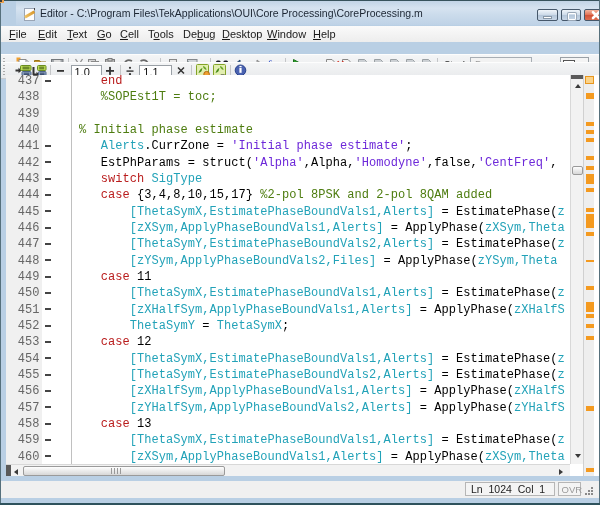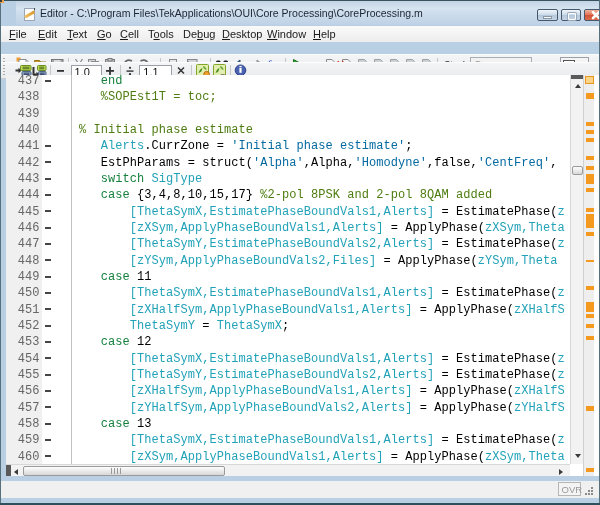--- a/index.html
+++ b/index.html
@@ -26,21 +26,21 @@
 #tb1{top:54px;height:20px}
 #tb2{top:62px;height:17px}
 .grip{position:absolute;left:2px;width:2px;background:repeating-linear-gradient(#aaa 0 1px,transparent 1px 3px)}
 .fld{position:absolute;top:1.5px;height:14px;background:#fff;border:1px solid #9aa0a6;font-size:11px;color:#111;padding-left:3px;line-height:12px}
 
 #ed{position:absolute;left:6px;top:75px;width:596px;height:401px;background:#fff;overflow:hidden}
 #gut{position:absolute;left:0;top:0;width:36px;height:401px;background:#f0f0f0;border-right:1px solid #f0f0f0}
 #gnum{position:absolute;left:0px;top:-2.0px;width:33.5px;text-align:right;font:12px/16.33px "Liberation Mono",monospace;color:#666;letter-spacing:.05px}
 #vline{position:absolute;left:65px;top:0;width:1px;height:401px;background:#c0c0c0}
 #code{position:absolute;left:65.7px;top:-2.0px;font:12px/16.33px "Liberation Mono",monospace;letter-spacing:.05px;color:#000;white-space:pre}
-.k{color:#15803d}.c{color:#4d7c0f}.s{color:#0369a1}.t{color:#22a2b8}
+.k{color:#b91c1c}.c{color:#4d7c0f}.s{color:#6d28d9}.t{color:#22a2b8}
 .dash{position:absolute;left:38.5px;width:6.5px;height:2px;background:#444}
 
 #vsb{position:absolute;left:564px;top:0;width:13px;height:389px;background:#f2f2f2;border-left:1px solid #d8d8d8}
 #vsb .grab{position:absolute;left:0;top:0;width:13px;height:4px;background:#5a5a5a}
 #vsb .thumb{position:absolute;left:1px;top:91px;width:11px;height:9px;border:1px solid #9a9a9a;border-radius:2px;background:linear-gradient(#fefefe,#d7d7d7)}
 #hsb{position:absolute;left:0;top:389px;width:564px;height:12px;background:#f2f2f2;border-top:1px solid #d8d8d8}
 #hsb .grab{position:absolute;left:0;top:0;width:5px;height:12px;background:#5a5a5a}
 #hsb .thumb{position:absolute;left:17px;top:1px;width:202px;height:10px;border:1px solid #9a9a9a;border-radius:2px;background:linear-gradient(#fefefe,#d7d7d7)}
 .arr{position:absolute;width:0;height:0}
 #strip{position:absolute;left:577px;top:0;width:11px;height:401px;background:#eeeeee;border-left:1px solid #d0d0d0}
@@ -348,20 +348,21 @@
    <div class="mk" style="top:211.4px;height:3.2px"></div>
    <div class="mk" style="top:227.4px;height:9.6px"></div>
    <div class="mk" style="top:239.4px;height:4px"></div>
    <div class="mk" style="top:249px;height:4px"></div>
    <div class="mk" style="top:261px;height:4px"></div>
    <div class="mk" style="top:331.4px;height:4.8px"></div>
    <div class="mk" style="top:393px;height:4px"></div>
   </div>
  </div>
  <div id="status">
+  <div class="sbox" id="sb2" style="left:464px;width:90px;padding-left:5px">Ln&nbsp;&nbsp;1024&nbsp;&nbsp;Col&nbsp;&nbsp;1</div>
   <div class="sbox" id="sb3" style="left:557px;width:23px;padding-left:2.5px;color:#9a9a9a;font-size:9.5px;line-height:13px">OVR</div>
  </div>
 </div>
  <div style="position:absolute;left:0;top:0;width:600px;height:1px;background:#38535c"></div>
  <div style="position:absolute;left:0;top:0;width:1px;height:505px;background:#56707c"></div>
  <div style="position:absolute;left:599px;top:0;width:1px;height:505px;background:#56707c"></div>
  <div style="position:absolute;left:0;top:503px;width:600px;height:2px;background:#2e525c"></div>
  <div style="position:absolute;left:0;top:0;width:4px;height:3px;background:#e9a14e"></div>
  <div style="position:absolute;left:0;top:0;width:2px;height:2px;background:#3a3a3a"></div>
  <svg width="12" height="12" style="position:absolute;left:583px;top:485px">

